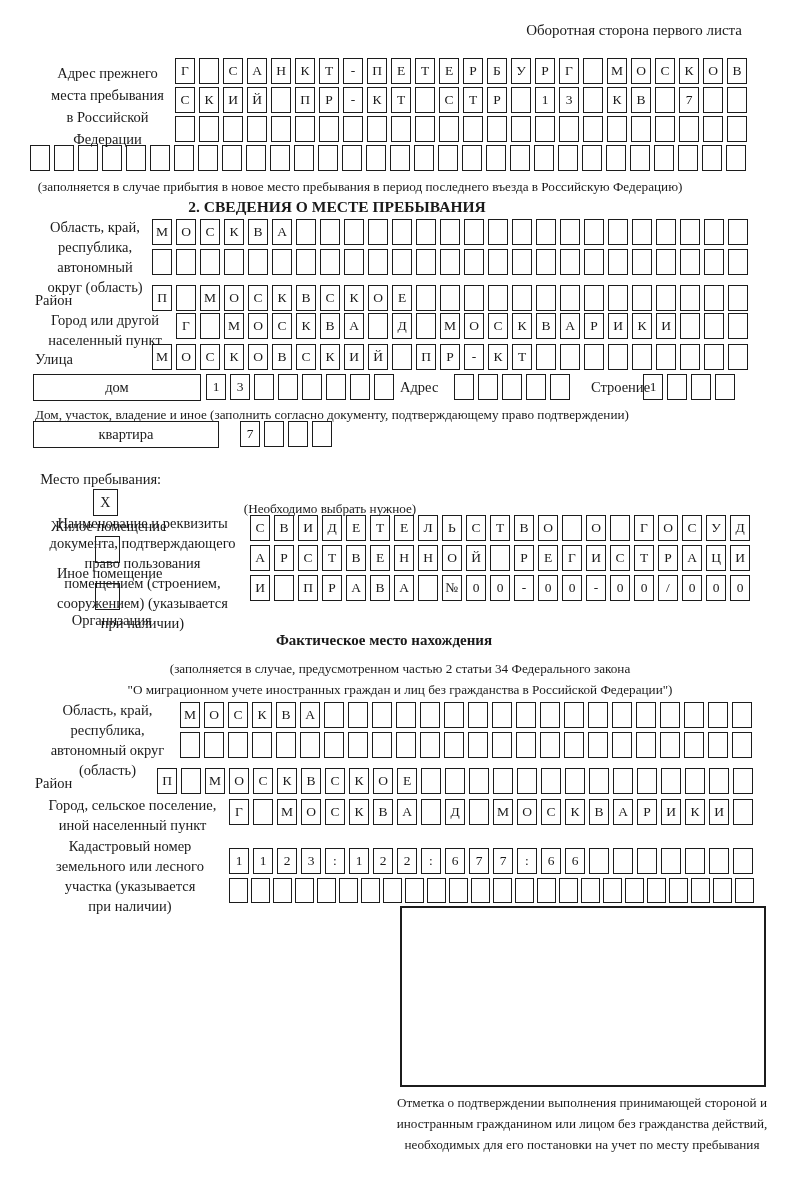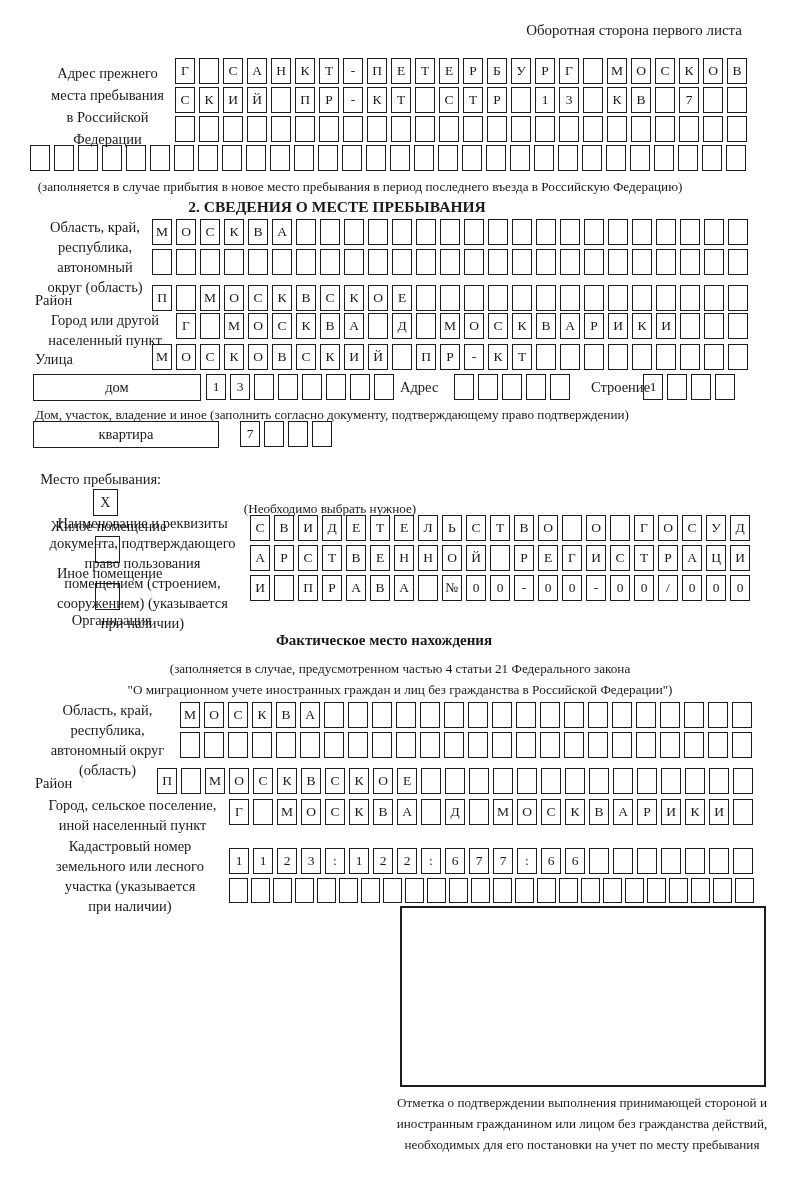--- a/index.html
+++ b/index.html
@@ -431,21 +431,21 @@
       <div class="cell">-</div>
       <div class="cell">0</div>
       <div class="cell">0</div>
       <div class="cell">/</div>
       <div class="cell">0</div>
       <div class="cell">0</div>
       <div class="cell">0</div>
     </div>
 
   <div class="abs center bold" style="top:632px; left:0; width:720px; font-size:15px;margin-left:24px;">Фактическое место нахождения</div>
-  <div class="abs caption center" style="top:659px; left:0; width:800px;">(заполняется в случае, предусмотренном частью 4 статьи 21 Федерального закона</div>
+  <div class="abs caption center" style="top:659px; left:0; width:800px;">(заполняется в случае, предусмотренном частью 2 статьи 34 Федерального закона</div>
   <div class="abs caption center" style="top:680px; left:0; width:800px;">"О миграционном учете иностранных граждан и лиц без гражданства в Российской Федерации")</div>
 
   <div class="abs label" style="top:700px; left:35px; width:145px;">Область, край,
 республика,
 автономный округ
 (область)</div>
   <div class="grid" style="top:702px; left:180px;">
       <div class="cell">М</div>
       <div class="cell">О</div>
       <div class="cell">С</div>

